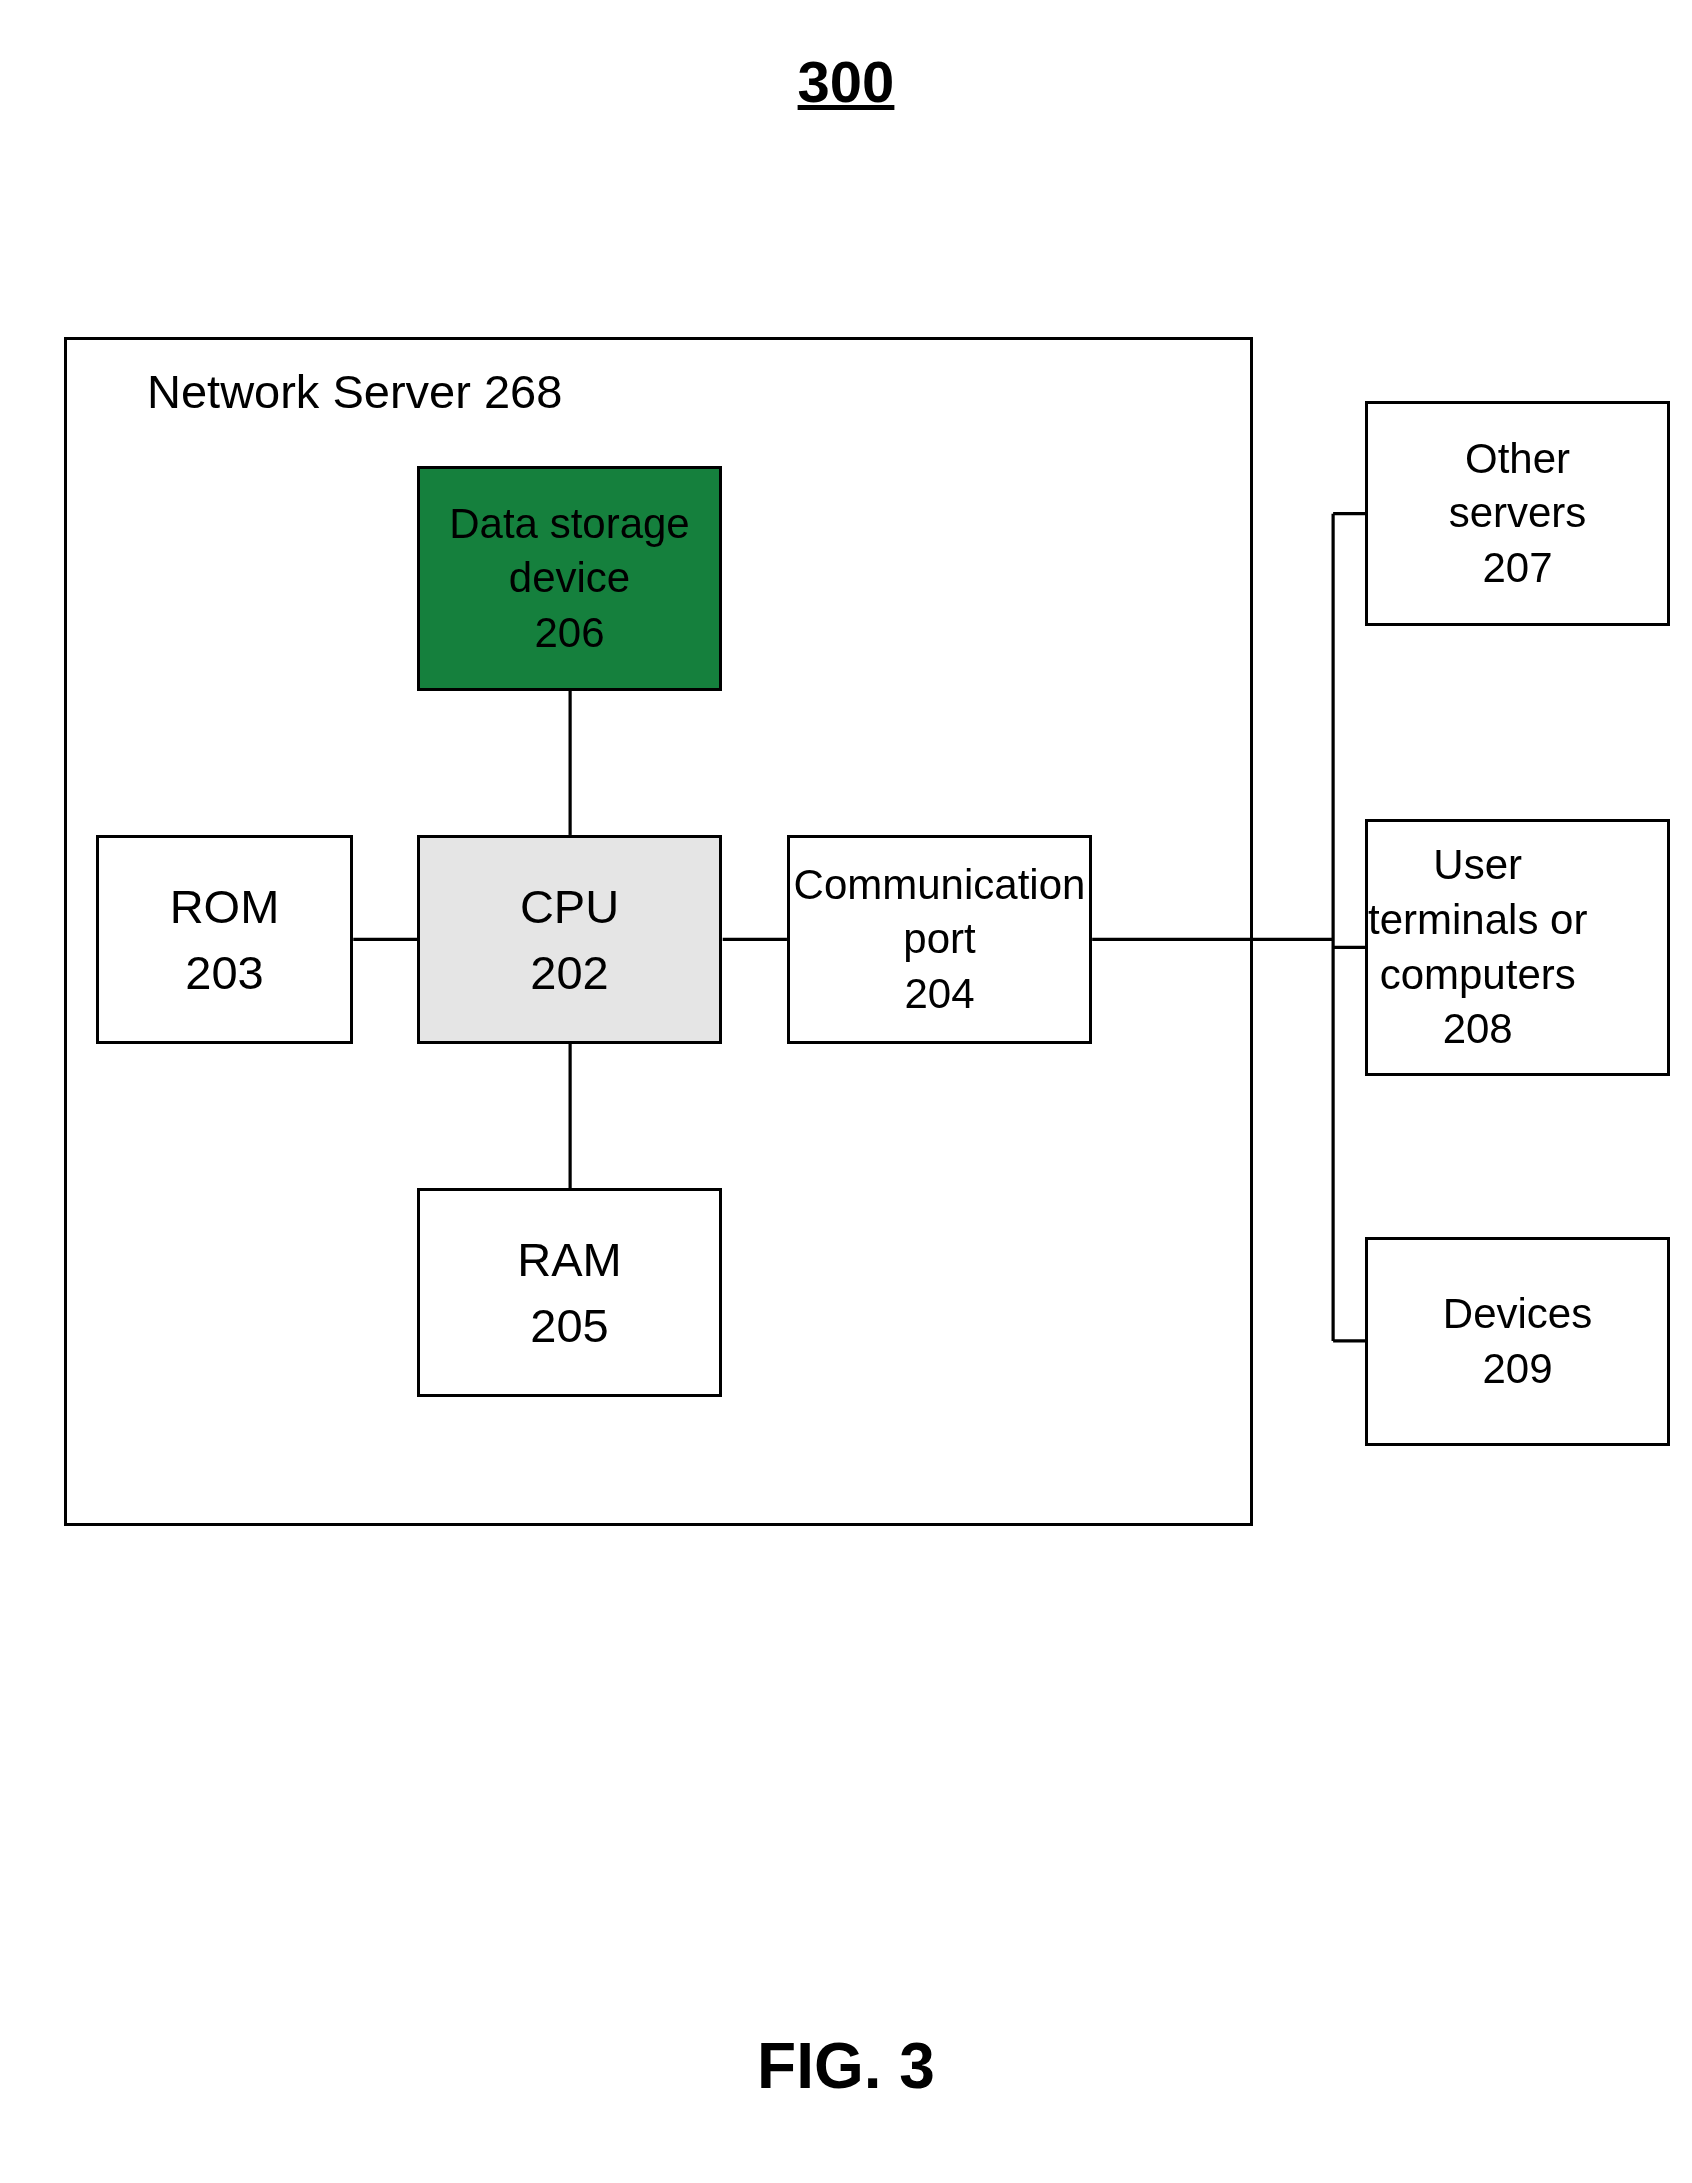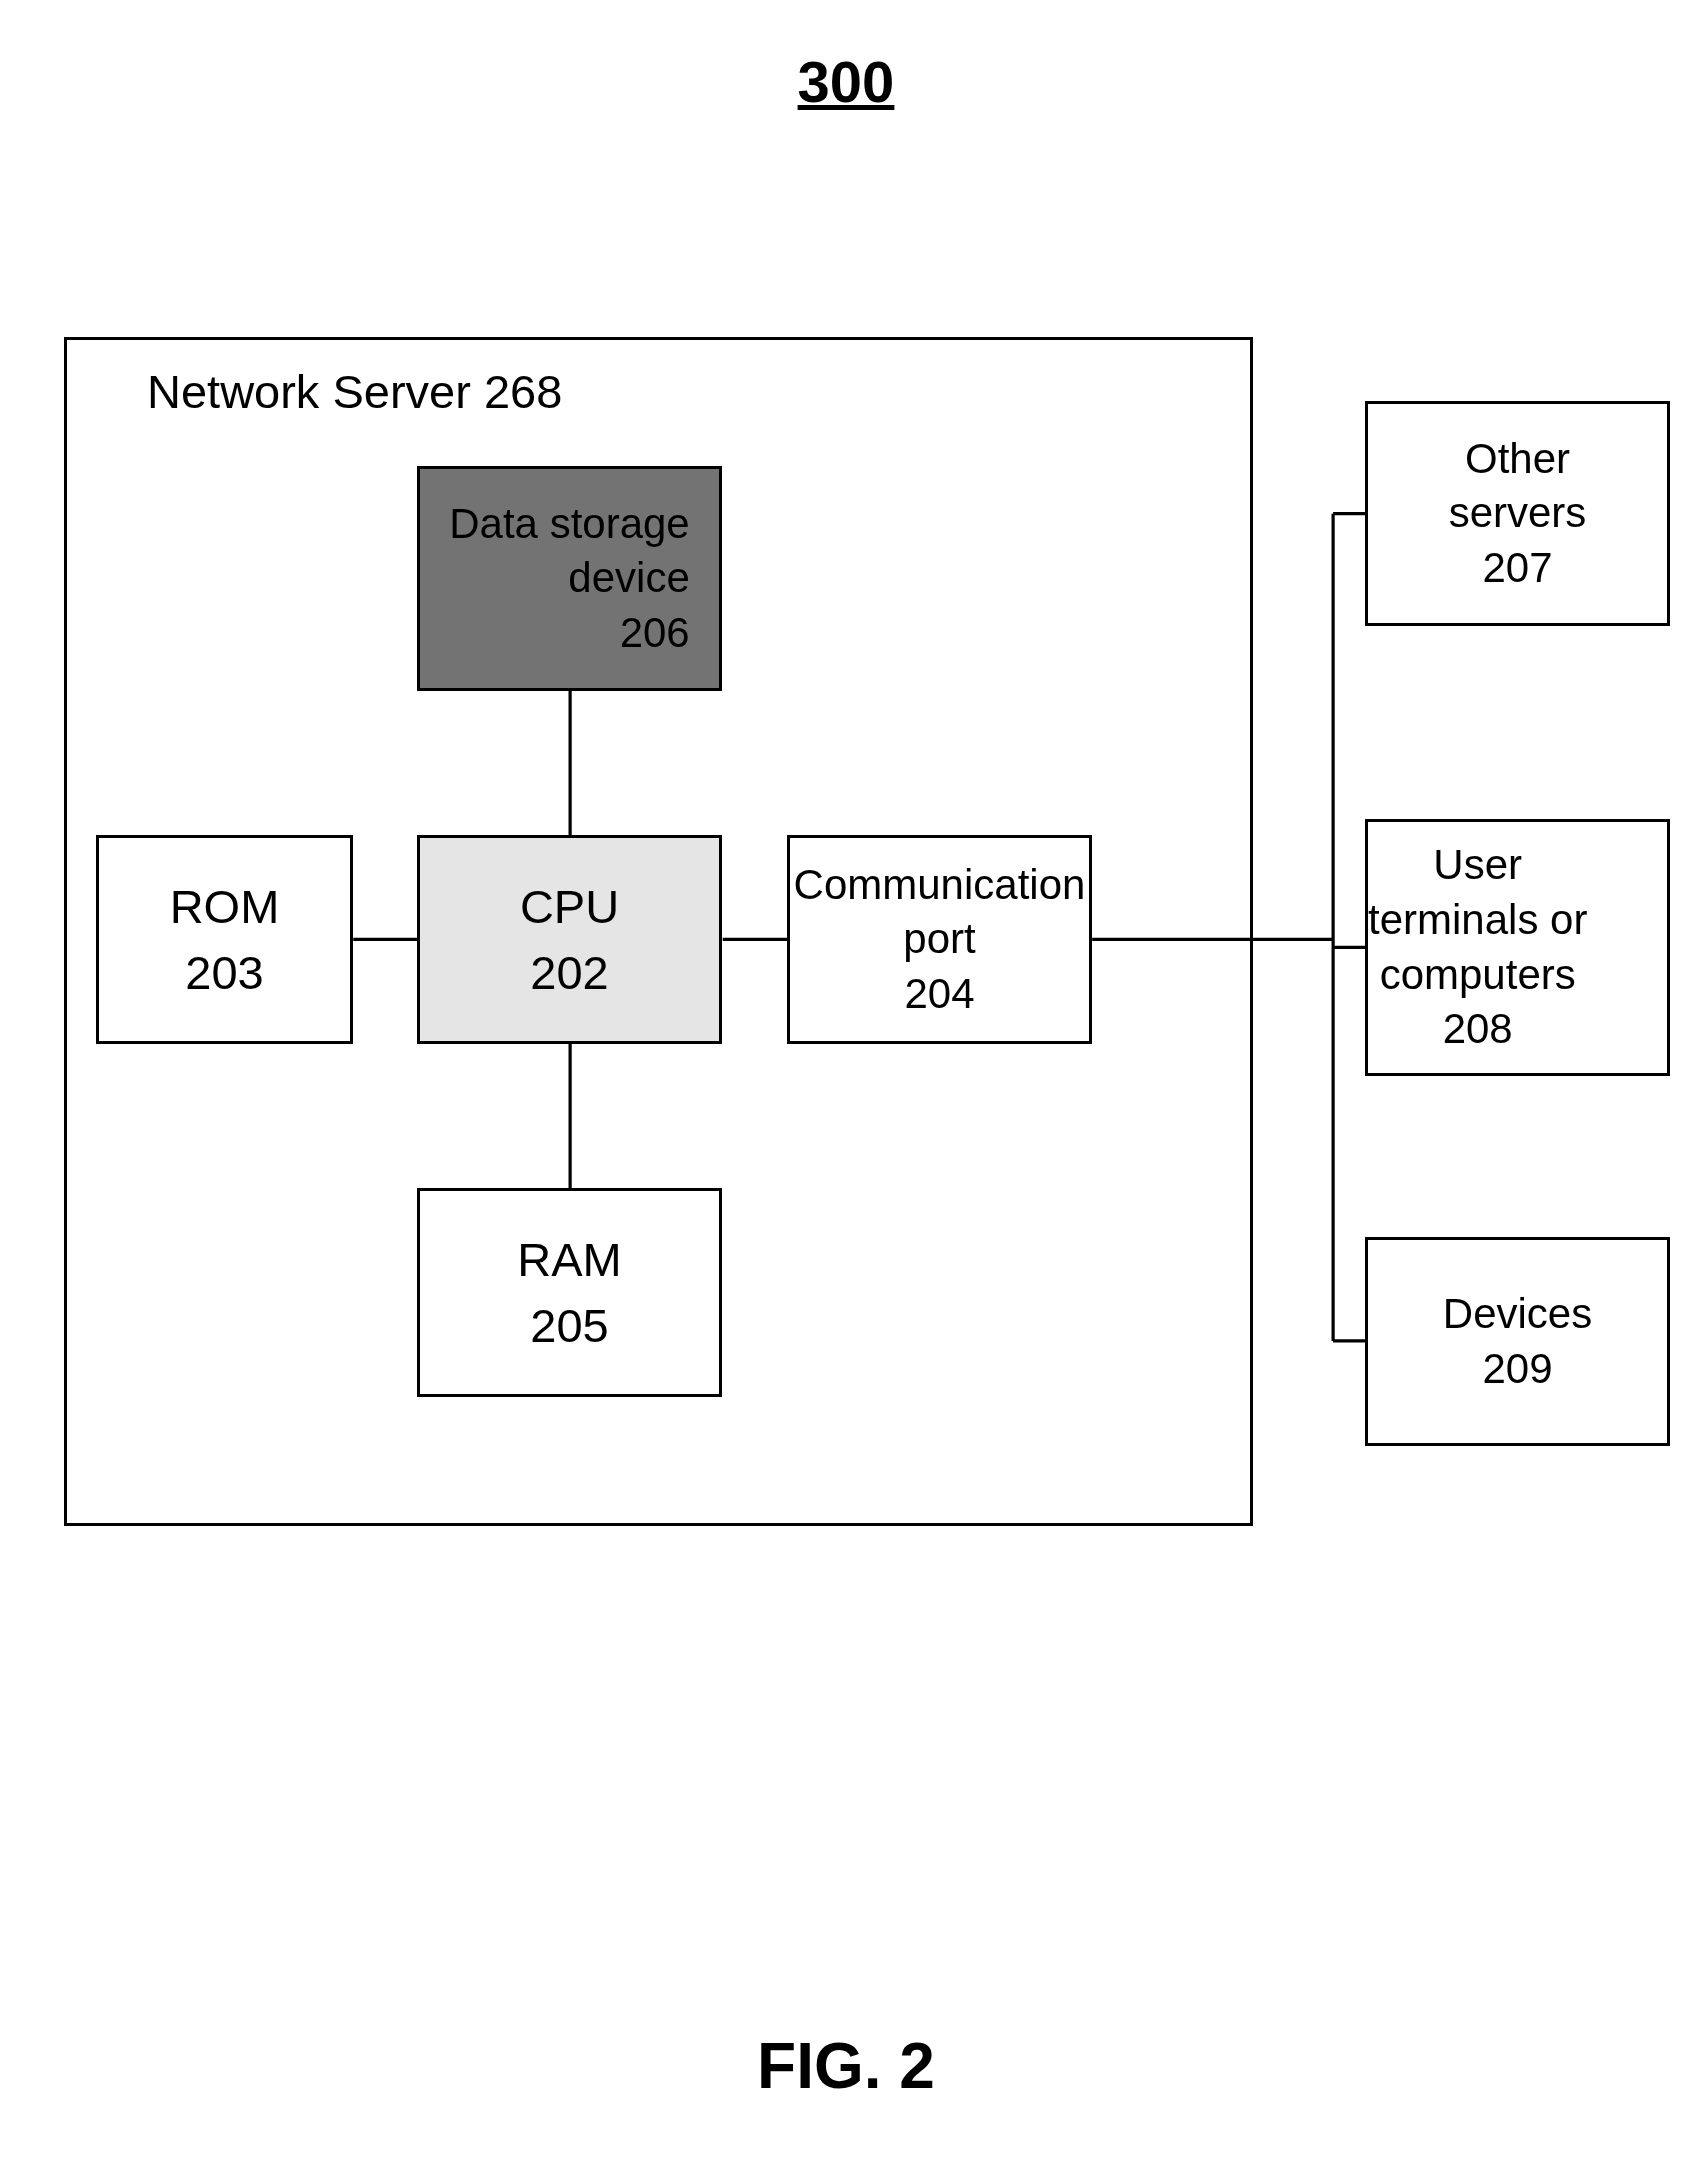--- a/index.html
+++ b/index.html
@@ -64,25 +64,25 @@
     }
 
     
     .data-storage-box {
       position: absolute;
       top: 129px;
       left: 353px;
       width: 305px;
       height: 225px;
       border: 3.2px solid #000000;
-      background: #737373;
-      display: flex;
-      align-items: center;
-      justify-content: center;
-      text-align: right;
+      background: #15803d;
+      display: flex;
+      align-items: center;
+      justify-content: center;
+      text-align: center;
     }
 
     .data-storage-label {
       font-size: 42px;
       line-height: 1.3;
       color: #000000;
     }
 
     
     .cpu-box {
@@ -314,16 +314,16 @@
 
       <line x1="1580" y1="220" x2="1620" y2="220" stroke="#000000" stroke-width="4"></line>
 
       <line x1="1580" y1="760" x2="1620" y2="760" stroke="#000000" stroke-width="4"></line>
 
       <line x1="1580" y1="1250" x2="1620" y2="1250" stroke="#000000" stroke-width="4"></line>
     </svg>
 
   </div>
 
-  <div class="fig-label">FIG. 2</div>
+  <div class="fig-label">FIG. 3</div>
 
 </div>
 
 
 </body></html>

